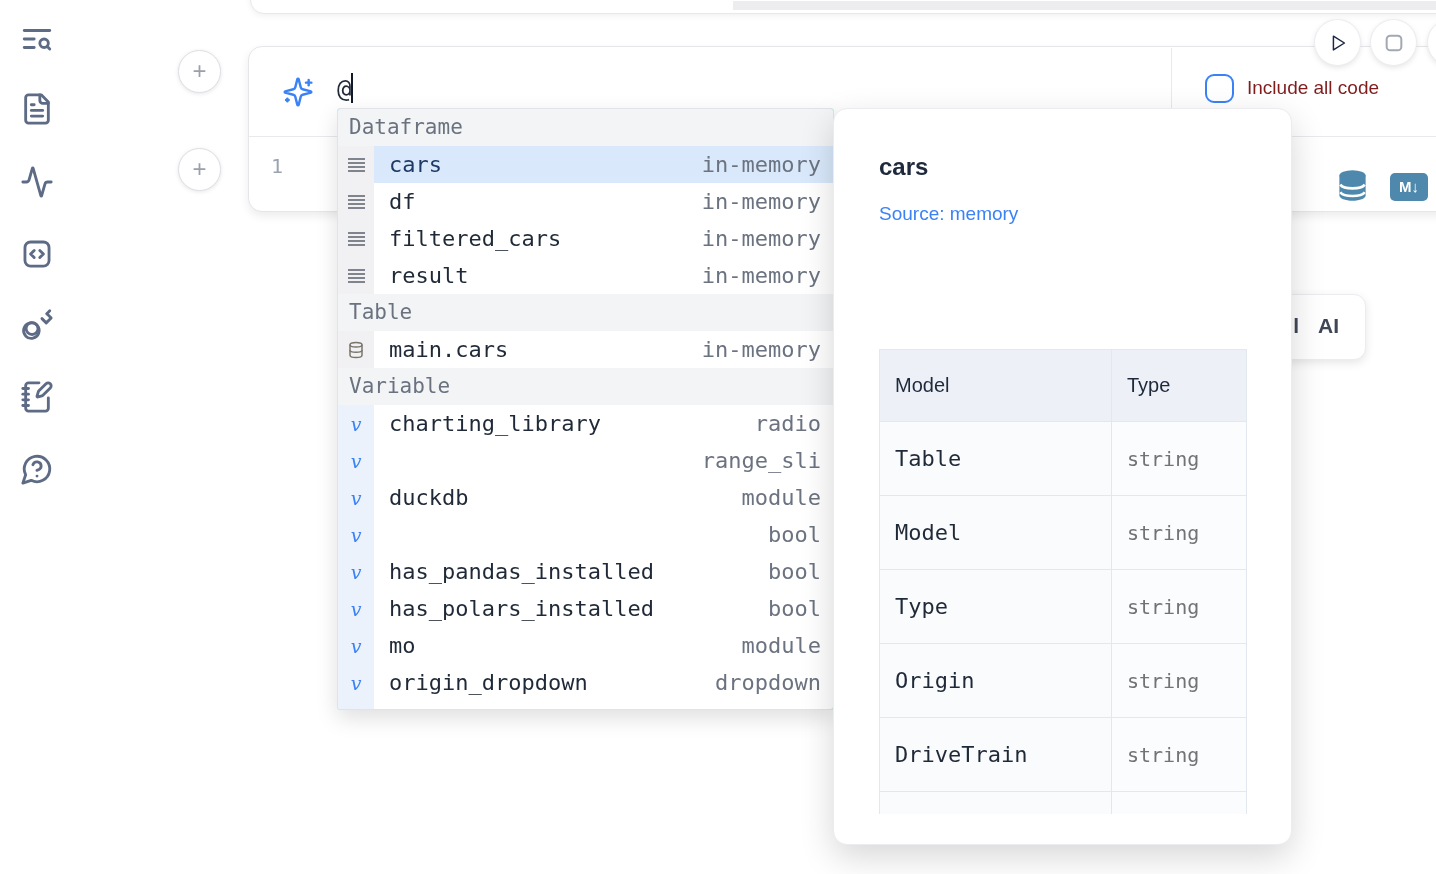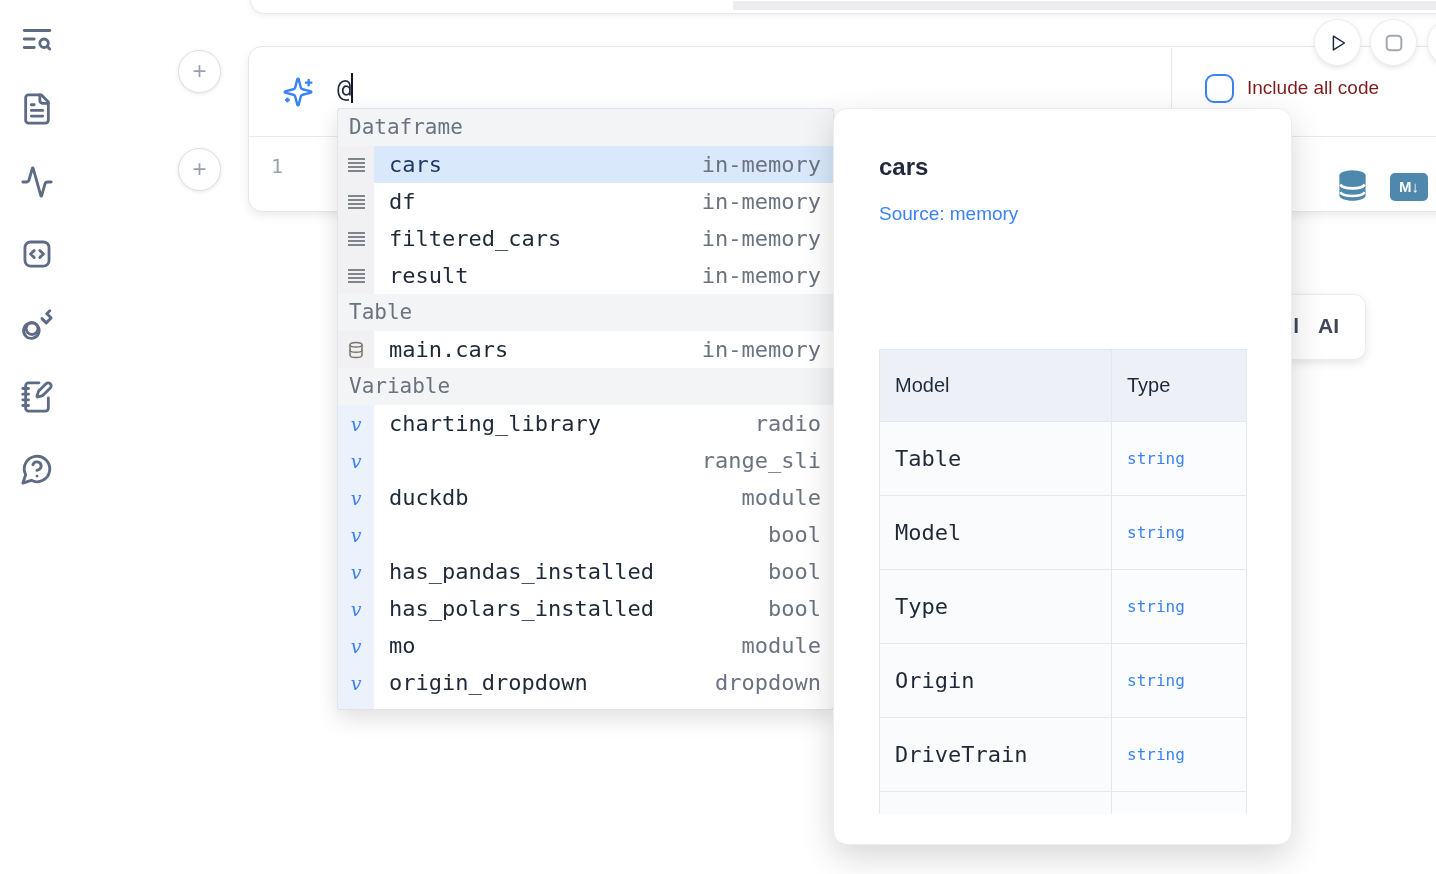--- a/index.html
+++ b/index.html
@@ -81,21 +81,21 @@
   #pv-pill { position:absolute; left:45px; top:150px; width:368px; height:46px; background:#f0f4f9;
     border-radius:8px; font-size:19px; color:#27313f; line-height:46px; padding-left:15px; }
   #pv-tablewrap { position:absolute; left:45px; top:240px; width:369px; height:465px; overflow:hidden; }
   #pv-table { border-collapse:collapse; width:368px; table-layout:fixed; }
   #pv-table th, #pv-table td { border:1px solid #e3e8ef; text-align:left; }
   #pv-table th { background:#edf1f7; font-size:20px; font-weight:normal; color:#1e293b;
     height:72px; padding-left:15px; }
   #pv-table td { height:74px; padding-left:15px; background:#fbfcfe; }
   .pv-col { width:232px; }
   td.pv-name { font-family:"DejaVu Sans Mono", monospace; font-size:22px; color:#1f2937; background:#fafbfd !important; }
-  td.pv-type { font-family:"DejaVu Sans Mono", monospace; font-size:16px; color:#3b82f6; }
+  td.pv-type { font-family:"DejaVu Sans Mono", monospace; font-size:20px; color:#737373; }
 </style>
 </head>
 <body>
 
 <div id="stage">
 
   <div class="side-icon" style="top:22px">
     <svg viewBox="0 0 24 24" fill="none" stroke="currentColor" stroke-width="2" stroke-linecap="round" stroke-linejoin="round">
         <path d="M21 6H3"></path>
         <path d="M10 12H3"></path>

